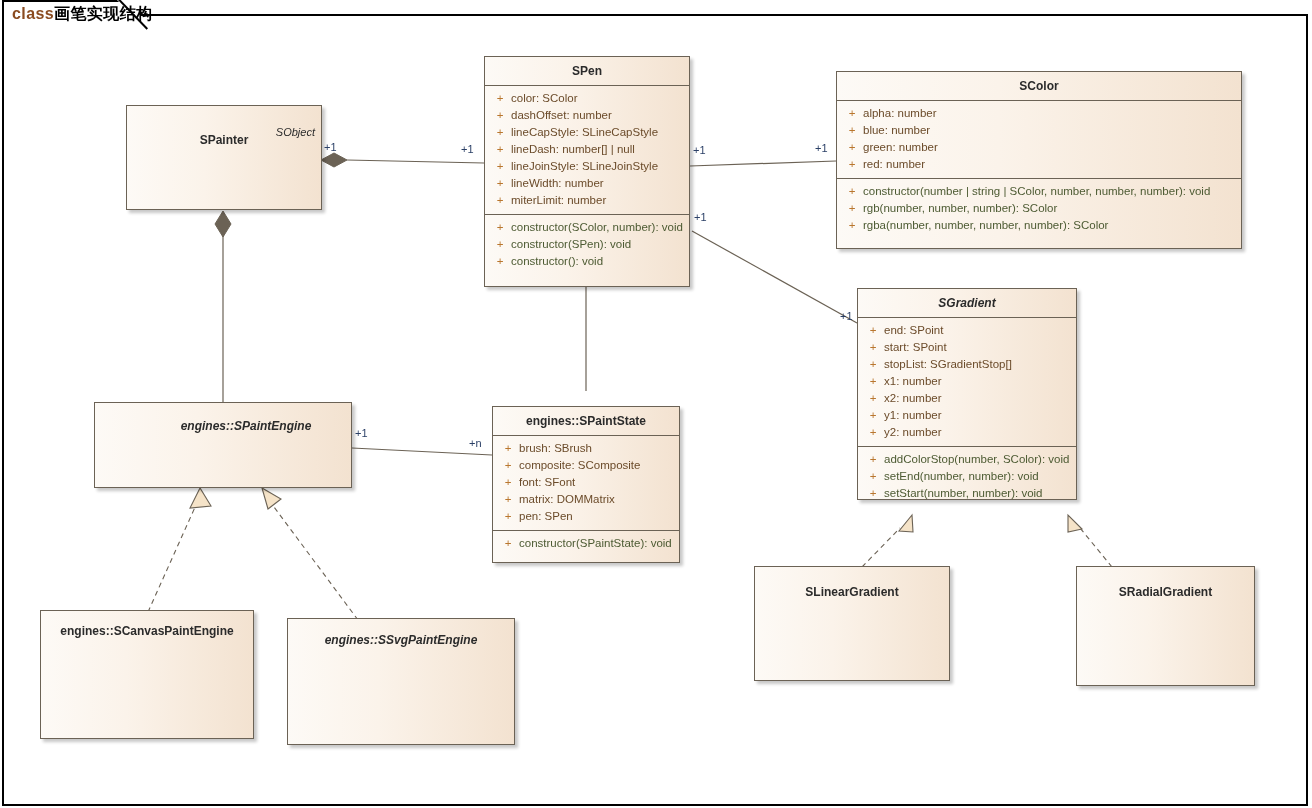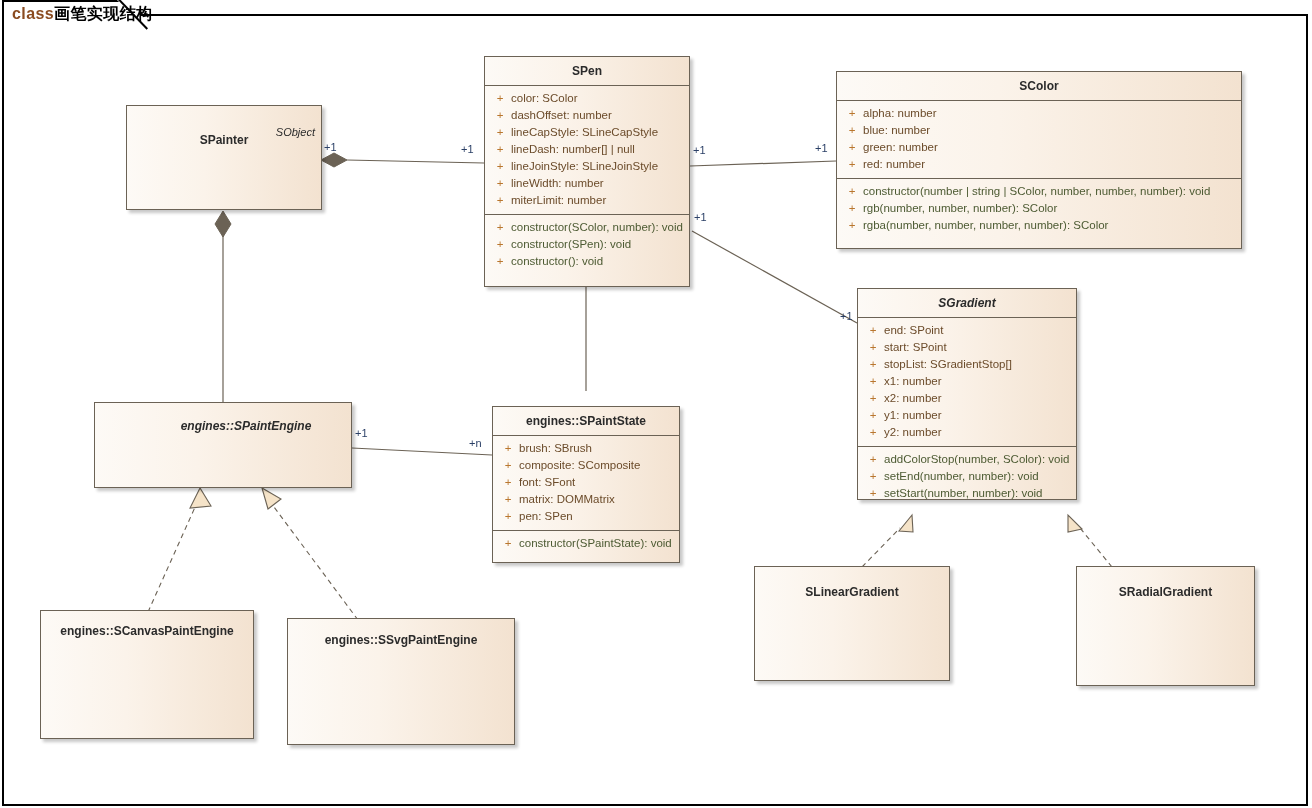--- a/index.html
+++ b/index.html
@@ -358,21 +358,21 @@
           <span class="sig">constructor(SPaintState): void</span>
         </div>
     </div>
   </div>
 
   <div class="cls" style="left:40px; top:610px; width:214px; height:129px;">
     <div class="hdr" style="padding-top:13px;">engines::SCanvasPaintEngine</div>
   </div>
 
   <div class="cls" style="left:287px; top:618px; width:228px; height:127px;">
-    <div class="hdr" style="padding-top:14px;">engines::SSvgPaintEngine</div>
+    <div class="hdr" style="padding-top:14px;font-style:italic;">engines::SSvgPaintEngine</div>
   </div>
 
   <div class="cls" style="left:754px; top:566px; width:196px; height:115px;">
     <div class="hdr" style="padding-top:18px;">SLinearGradient</div>
   </div>
 
   <div class="cls" style="left:1076px; top:566px; width:179px; height:120px;">
     <div class="hdr" style="padding-top:18px;">SRadialGradient</div>
   </div>
 

